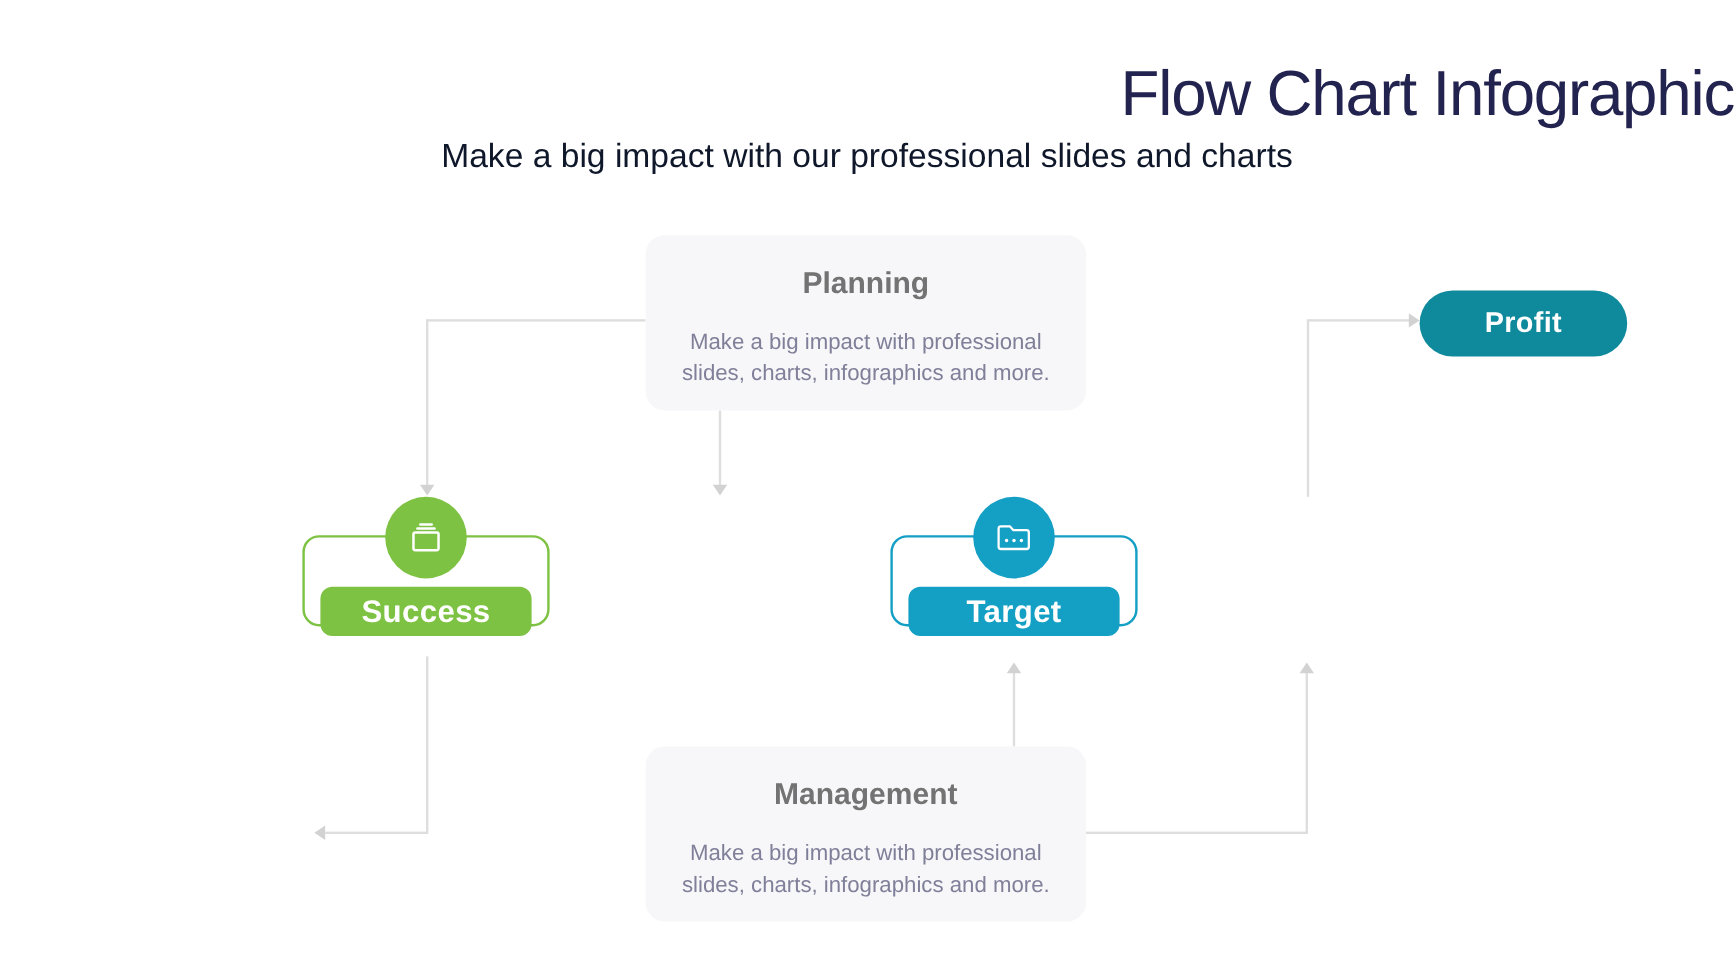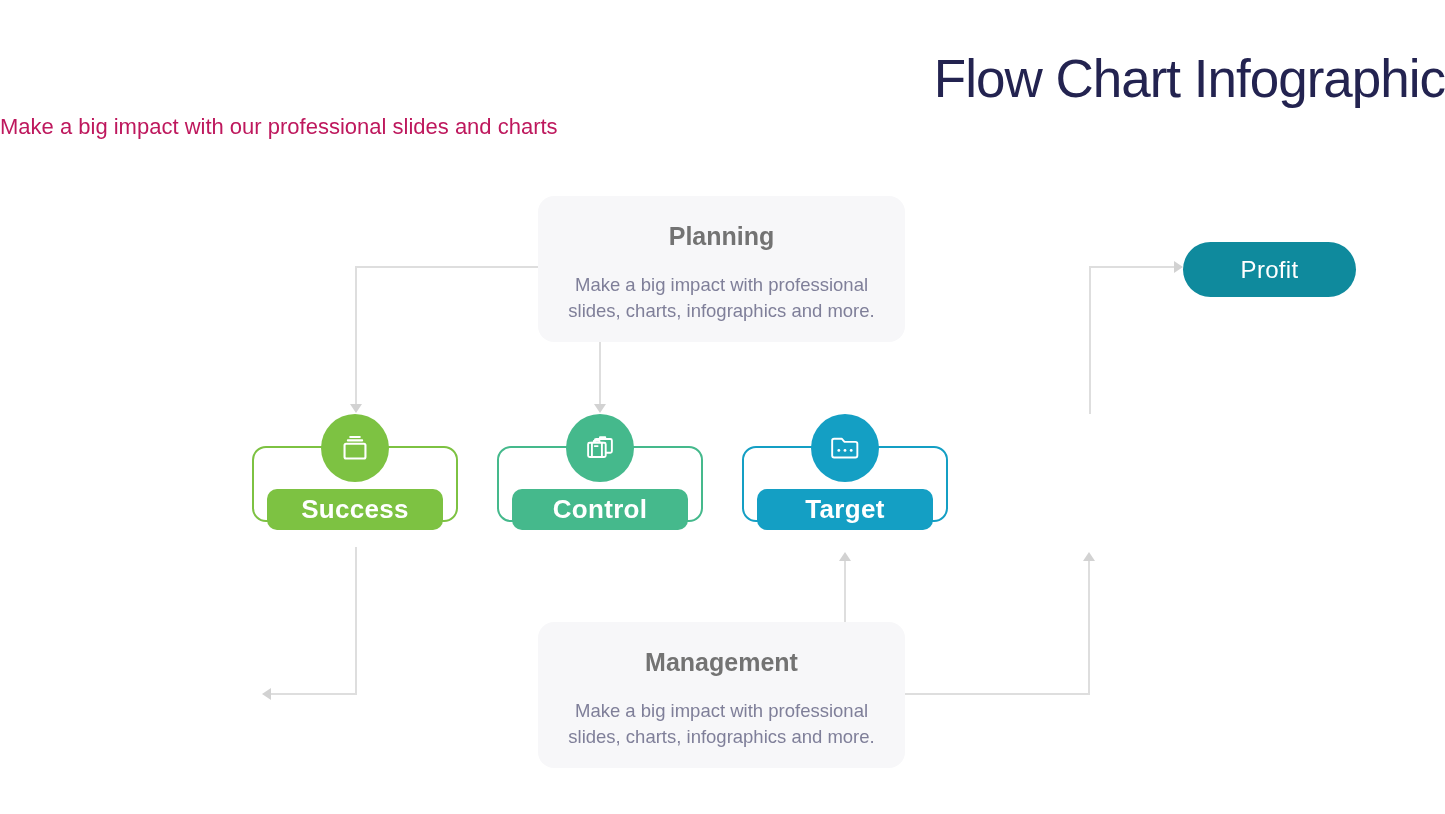--- a/index.html
+++ b/index.html
@@ -6,22 +6,22 @@
   .canvas{
     position:relative;width:1445px;height:814px;background:#ffffff;
     font-family:"Liberation Sans",sans-serif;overflow:hidden;
   }
   
   .title{
     position:absolute;top:48px;left:0;width:100%;text-align:right;
     font-size:53px;font-weight:400;letter-spacing:-1px;color:#232350;
   }
   .subtitle{
-    position:absolute;top:114px;left:0;width:100%;
-    font-size:22px;color:#be185d;
+    position:absolute;top:114px;left:0;width:100%;text-align:center;
+    font-size:28px;color:#0f172a;
   }
   
   .card{
     position:absolute;width:367px;height:146px;background:#f7f7f9;
     border-radius:16px;text-align:center;box-sizing:border-box;padding:26px 24px 0;
   }
   .card-planning{left:538px;top:196px;}
   .card-management{left:538px;top:622px;}
   .card-title{font-size:25px;font-weight:800;color:#737373;}
   .card-desc{margin:21px auto 0;max-width:322px;font-size:18.5px;line-height:26px;color:#7f7f99;}
@@ -43,21 +43,21 @@
   .node-label{
     position:absolute;left:50%;transform:translateX(-50%);top:75px;width:176px;height:41px;
     background:var(--node-color);border-radius:10px;display:flex;align-items:center;
     justify-content:center;color:#fff;font-size:26px;font-weight:800;z-index:2;
     letter-spacing:.3px;
   }
   
   .pill{
     position:absolute;width:173px;height:55px;border-radius:28px;background:var(--node-color);
     display:flex;align-items:center;justify-content:center;color:#fff;
-    font-size:24px;font-weight:400;letter-spacing:.3px;
+    font-size:24px;font-weight:700;letter-spacing:.3px;
   }
   .pill-profit{left:1183px;top:242px;}
   .pill-funnel{left:89px;top:667px;}
   
   .line{position:absolute;background:#dedede;}
   .arrow{position:absolute;width:0;height:0;}
   .arrow-down{border-left:6px solid transparent;border-right:6px solid transparent;border-top:9px solid #d2d2d2;}
   .arrow-up{border-left:6px solid transparent;border-right:6px solid transparent;border-bottom:9px solid #d2d2d2;}
   .arrow-right{border-top:6px solid transparent;border-bottom:6px solid transparent;border-left:9px solid #d2d2d2;}
   .arrow-left{border-top:6px solid transparent;border-bottom:6px solid transparent;border-right:9px solid #d2d2d2;}
@@ -108,35 +108,20 @@
     <div class="node-circle">
       <svg class="icon" width="38" height="38" viewBox="0 0 40 40" fill="none" stroke="#fff" stroke-width="2.2" stroke-linecap="round" stroke-linejoin="round">
         <line x1="15" y1="8.5" x2="25" y2="8.5"></line>
         <line x1="12.5" y1="12" x2="27.5" y2="12"></line>
         <rect x="9" y="15.5" width="22" height="15.5" rx="1.6"></rect>
       </svg>
     </div>
     <div class="node-label">Success</div>
   </div>
 
-  <div class="node node-control" style="--node-color: #45b98c;">
-    <div class="node-outline"></div>
-    <div class="node-circle">
-      <svg class="icon" width="38" height="38" viewBox="0 0 40 40" fill="none" stroke="#fff" stroke-width="2" stroke-linecap="round" stroke-linejoin="round">
-        <path d="M20 10.5 v-2 h5.5 v2"></path>
-        <rect x="14.5" y="10.5" width="18" height="14.5" rx="1.6"></rect>
-        <path d="M13.5 14.5 v-2 h6 v2"></path>
-        <rect x="7.5" y="14.5" width="18.5" height="15" rx="1.6" style="fill:var(--node-color)"></rect>
-        <line x1="11.5" y1="14.5" x2="11.5" y2="29.5"></line>
-        <line x1="22" y1="14.5" x2="22" y2="29.5"></line>
-        <line x1="14.5" y1="18" x2="17.5" y2="18"></line>
-      </svg>
-    </div>
-    <div class="node-label">Control</div>
-  </div>
 
   <div class="node node-target" style="--node-color: #149fc4;">
     <div class="node-outline"></div>
     <div class="node-circle">
       <svg class="icon" width="38" height="38" viewBox="0 0 40 40" fill="none" stroke="#fff" stroke-width="2" stroke-linecap="round" stroke-linejoin="round">
         <path d="M6.5 28 V12.2 a2 2 0 0 1 2-2 h8 l3 3.3 h11.5 a2 2 0 0 1 2 2 V28 a2 2 0 0 1 -2 2 h-22.5 a2 2 0 0 1 -2 -2 Z"></path>
         <circle cx="13.5" cy="22.5" r="1.5" fill="#fff" stroke="none"></circle>
         <circle cx="20" cy="22.5" r="1.5" fill="#fff" stroke="none"></circle>
         <circle cx="26.5" cy="22.5" r="1.5" fill="#fff" stroke="none"></circle>
       </svg>

